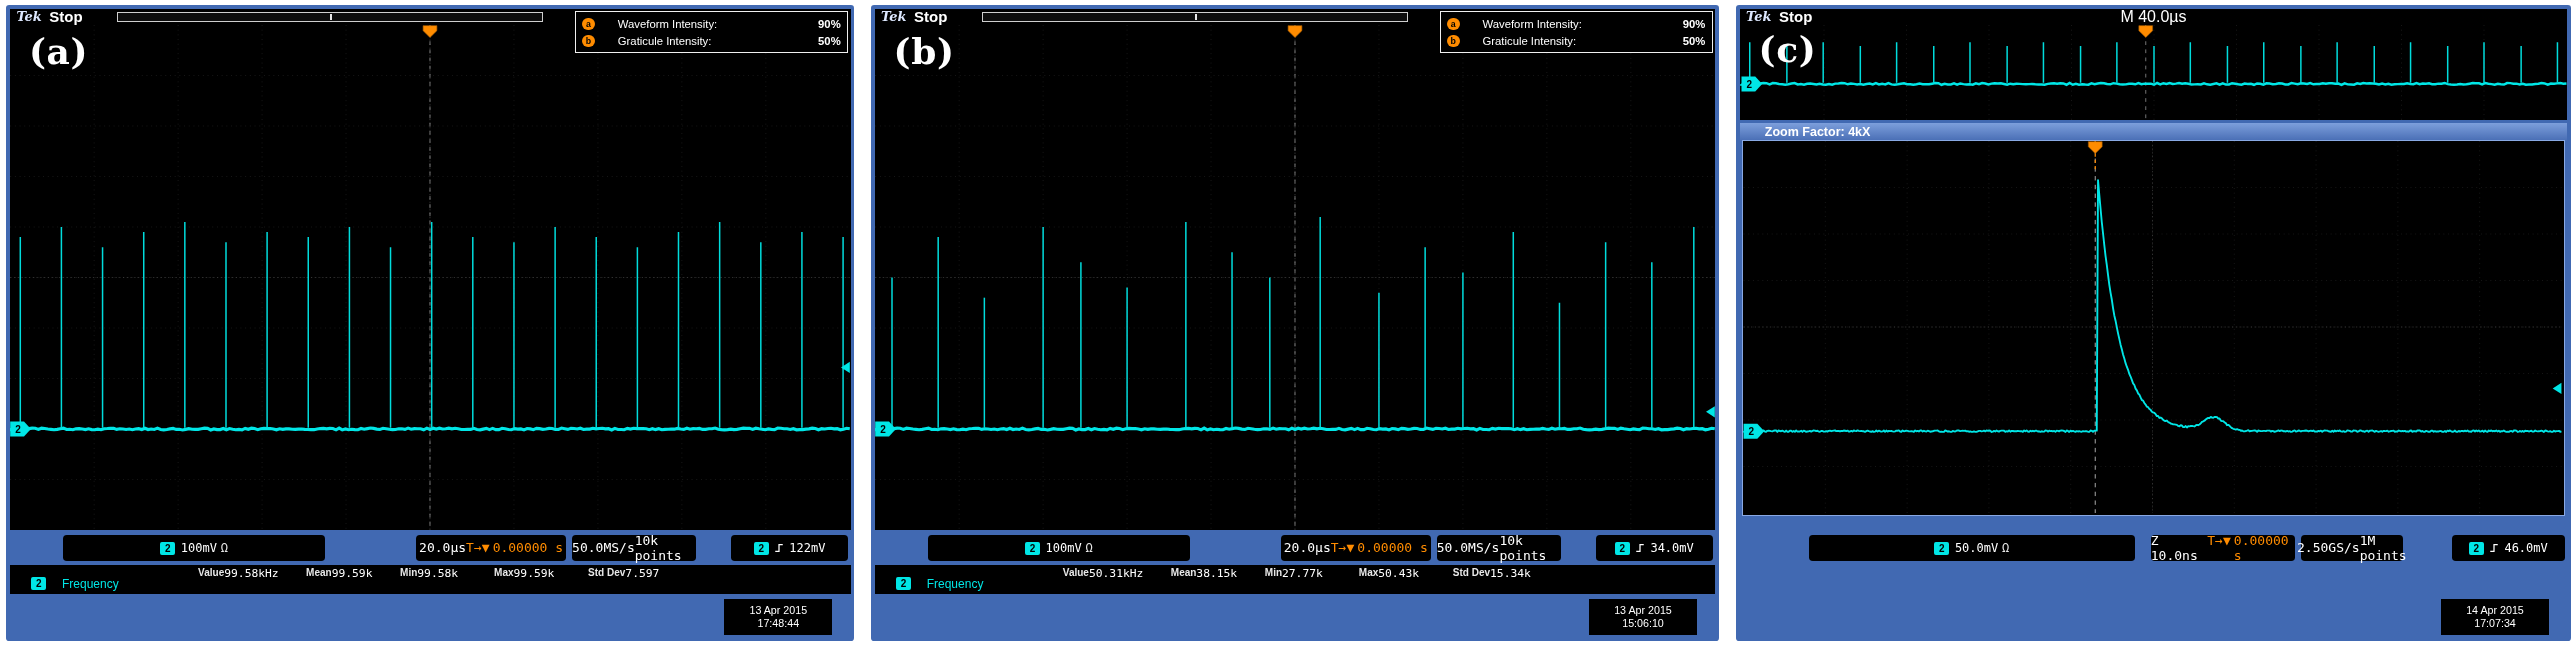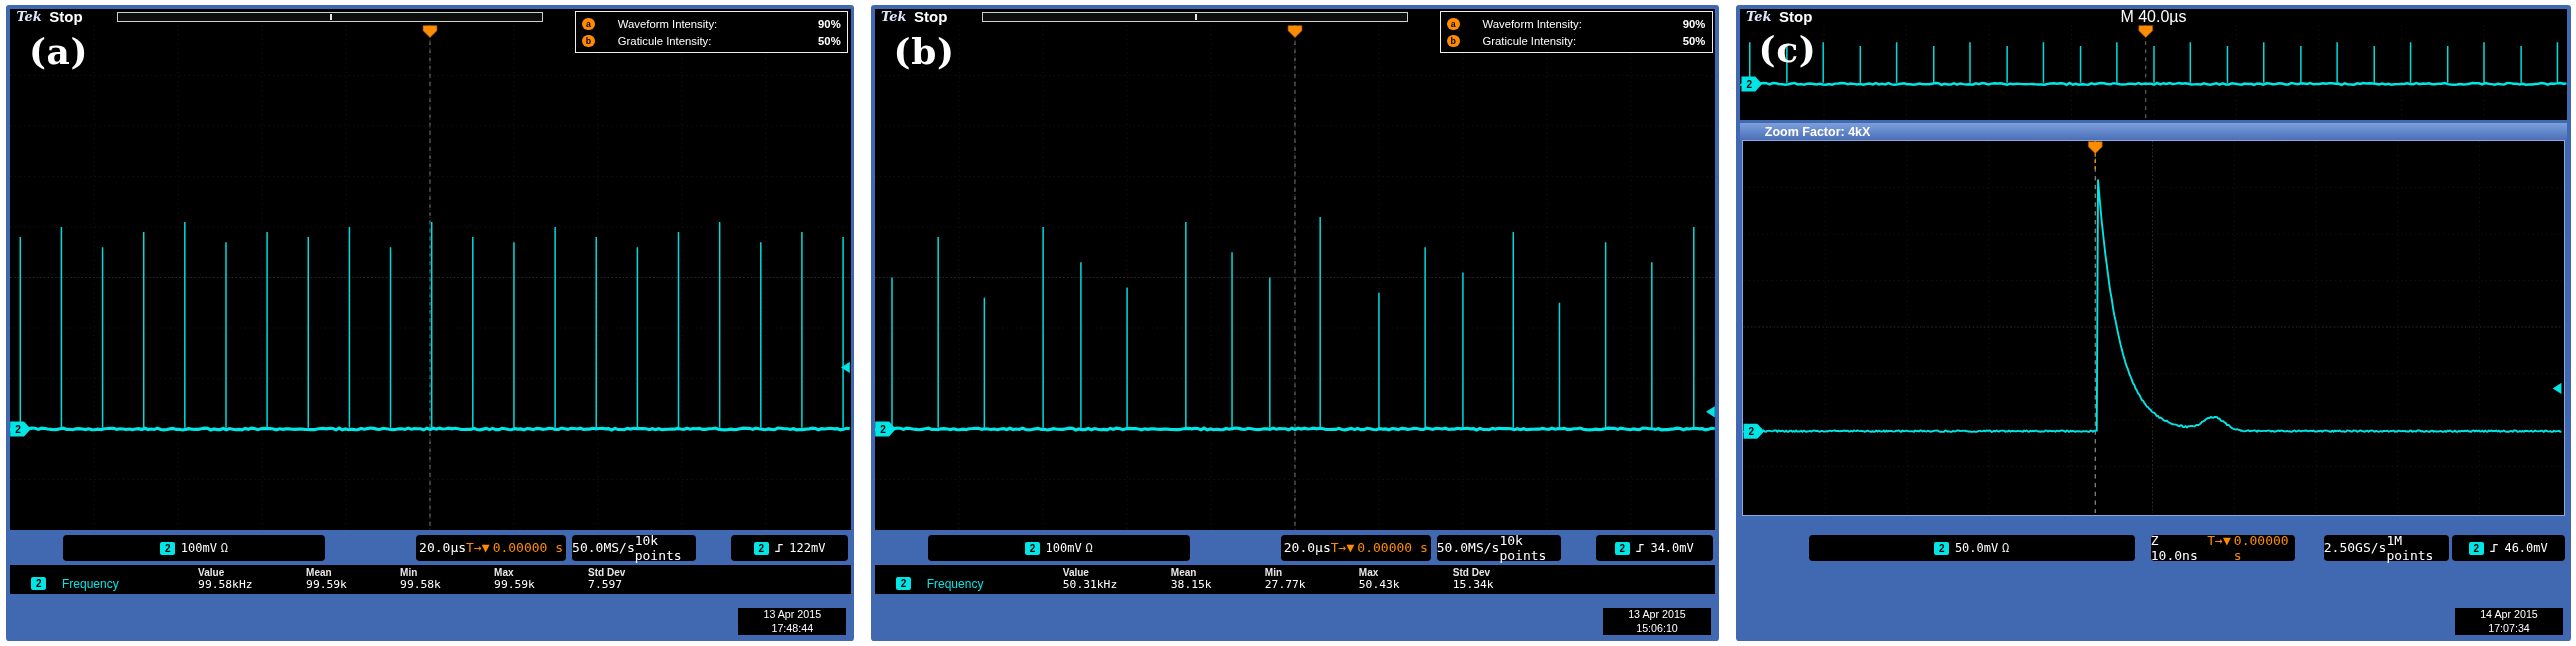--- a/index.html
+++ b/index.html
@@ -28,25 +28,25 @@
   .rbox{position:absolute;top:0;height:26px;background:#000;border-radius:3.8px;display:flex;align-items:center;justify-content:center;color:#fff;font-size:12px;font-family:"DejaVu Sans Mono",monospace}
   .rbox.twol{flex-direction:row;font-size:13px;line-height:1.18}
   .badge{min-width:15px;height:13px;background:#00e6e6;color:#000;font-weight:bold;font-size:10px;display:inline-flex;align-items:center;justify-content:center;border-radius:1.9px;margin-right:5.6px;padding:0 1.9px;font-family:"Liberation Sans",sans-serif}
   .rcoup{margin-left:3.8px;color:#e8e8e8}
   .orangeline{color:#ff8c00;display:flex;gap:3.1px}
   .slope{margin:0 5px 0 0}
   .measrow{position:absolute;left:3.8px;right:3.8px;top:560px;height:29px;background:#000}
   .measname{position:absolute;left:21.3px;bottom:3.1px;display:flex;align-items:center}
   .mname{color:#00e6e6;font-size:12px;margin-left:10px}
   .mcols{position:absolute;left:188px;top:1.9px;display:flex}
-  .mcol{width:94px;display:flex;flex-direction:column}
+  .mcol{width:94px;display:flex;flex-direction:row}
   .mcol.first{width:108px}
   .mh{color:#e8e8e8;font-size:10px;font-weight:bold}
   .mv{color:#fff;font-size:11.3px;font-family:"DejaVu Sans Mono",monospace}
-  .datebox{position:absolute;right:8px;bottom:5.6px;width:108px;height:27px;background:#000;color:#fff;display:flex;flex-direction:column;align-items:center;justify-content:center;font-size:10.7px;line-height:1.3}
+  .datebox{position:absolute;right:22px;bottom:5.6px;width:108px;height:36px;background:#000;color:#fff;display:flex;flex-direction:column;align-items:center;justify-content:center;font-size:10.7px;line-height:1.3}
 </style>
 </head>
 <body>
 
 <section class="panel" style="left:6.3px;top:5px;width:848px;height:636px">
   <div class="topstrip">
     <span class="tek">Tek</span>
     <span class="status">Stop</span>
     <div class="acqbar"></div>
   </div>
@@ -393,21 +393,21 @@
       <span>50.0mV</span>
       <span class="rcoup">Ω</span>
     </div>
     <div class="rbox twol" style="left:411px;width:144px">
       <span>Z 10.0ns</span>
       <span class="orangeline">
         <span>T→▼</span>
         <span>0.00000 s</span>
       </span>
     </div>
-    <div class="rbox twol" style="left:584px;width:125px">
+    <div class="rbox twol" style="left:561px;width:102px">
       <span>2.50GS/s</span>
       <span>1M points</span>
     </div>
     <div class="rbox" style="left:712px;width:113px">
       <span class="badge">2</span>
       <svg class="slope" width="10" height="11.3" viewBox="0 0 16 18">
           <path d="M2 15 H8 V4 H14" fill="none" stroke="#fff" stroke-width="2"></path>
         </svg>
       <span>46.0mV</span>
     </div>

